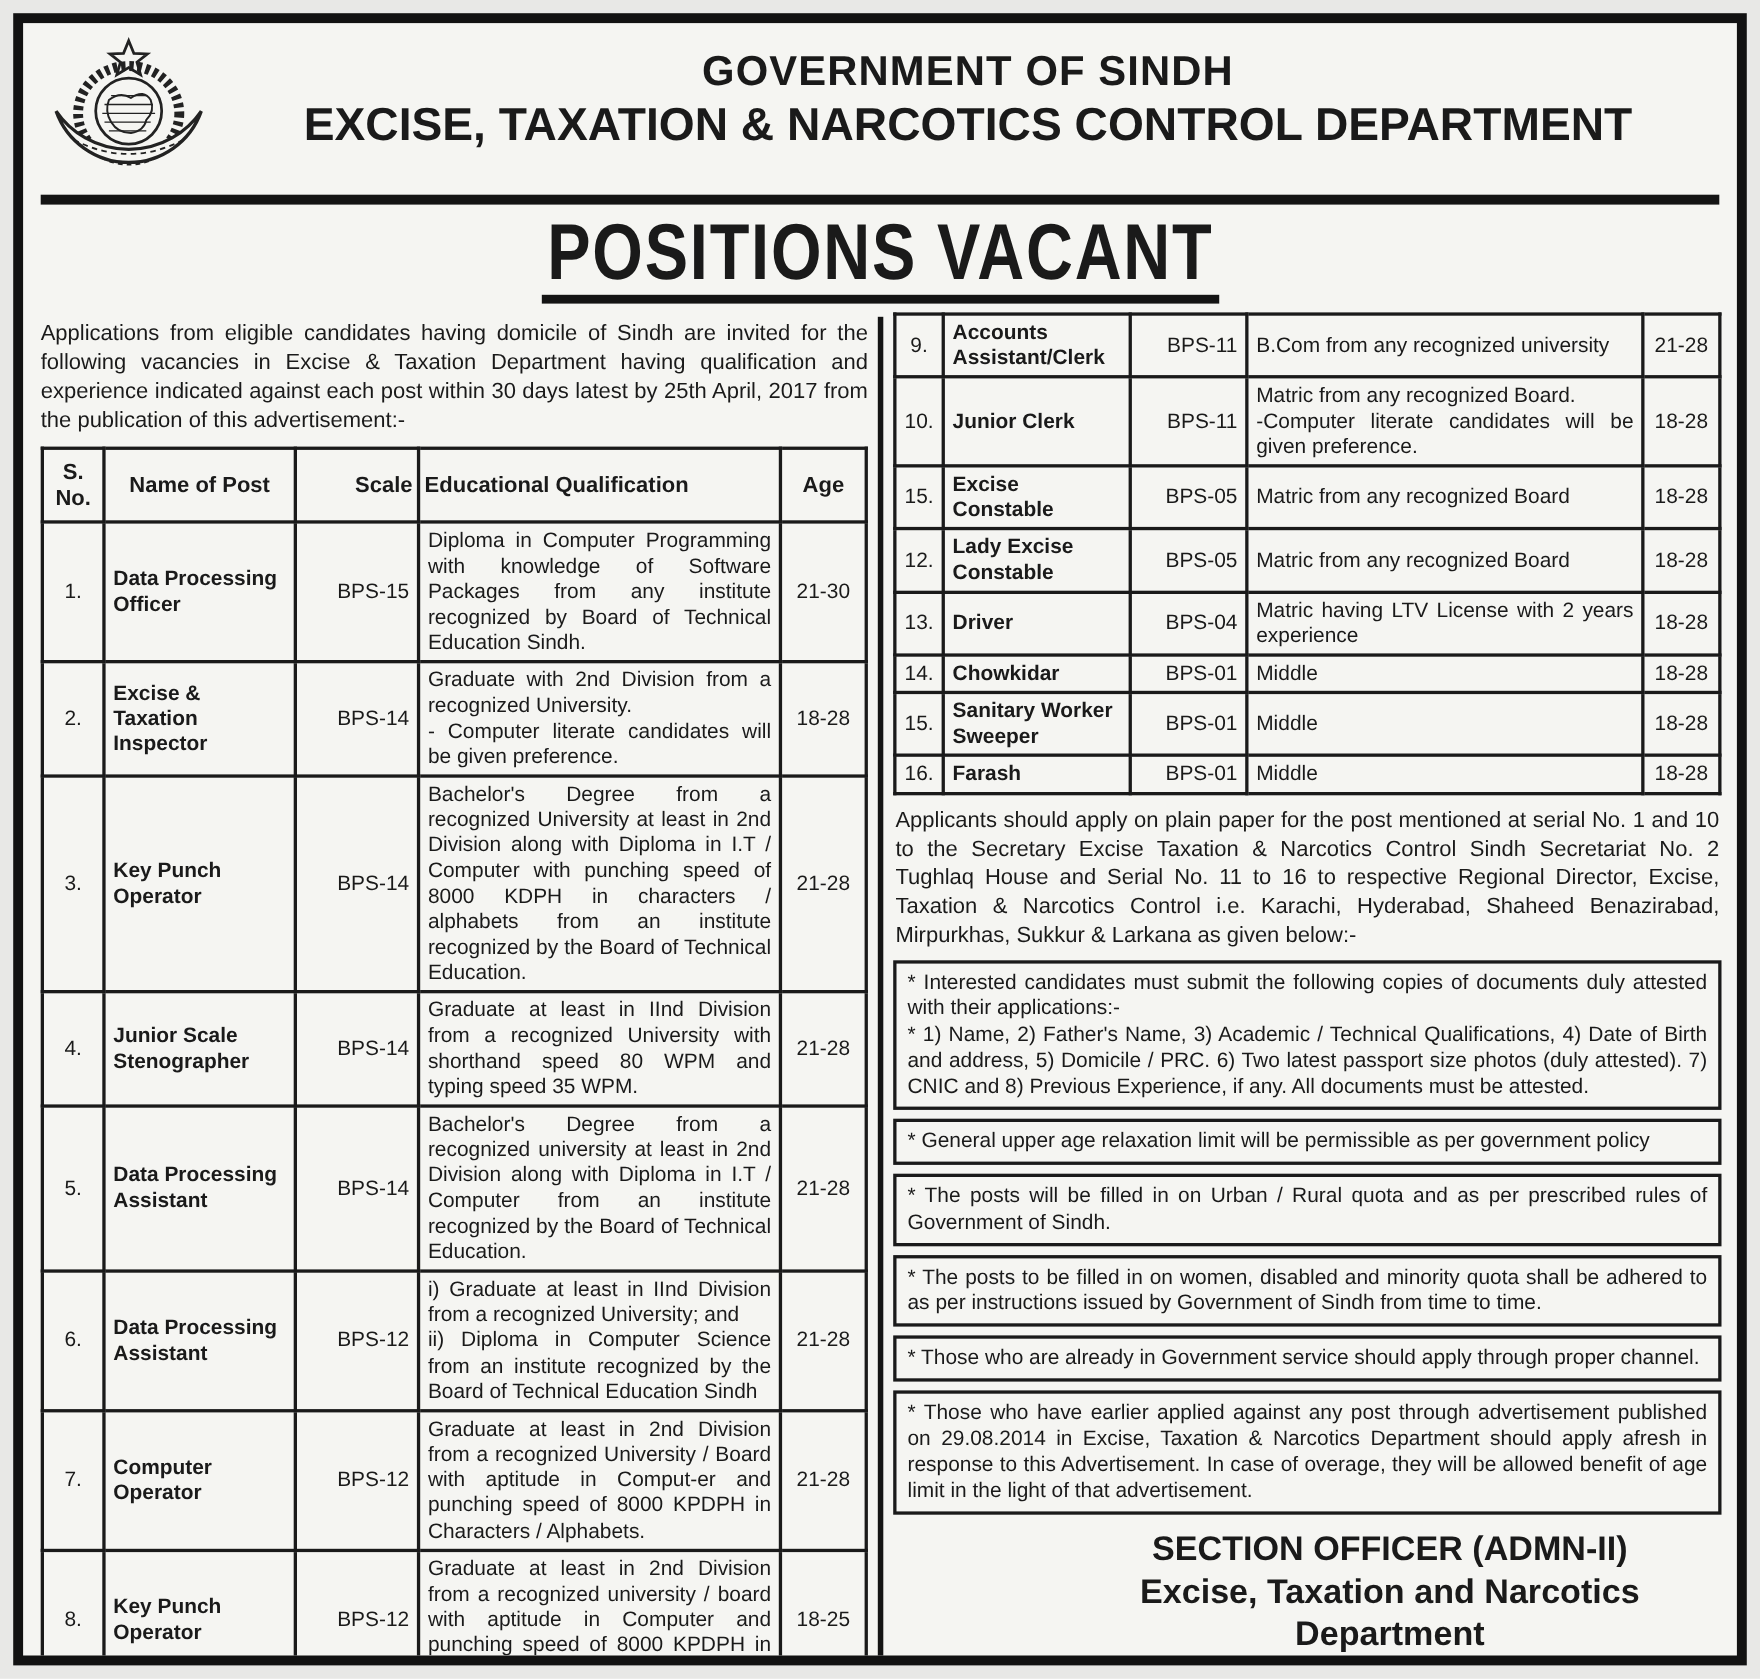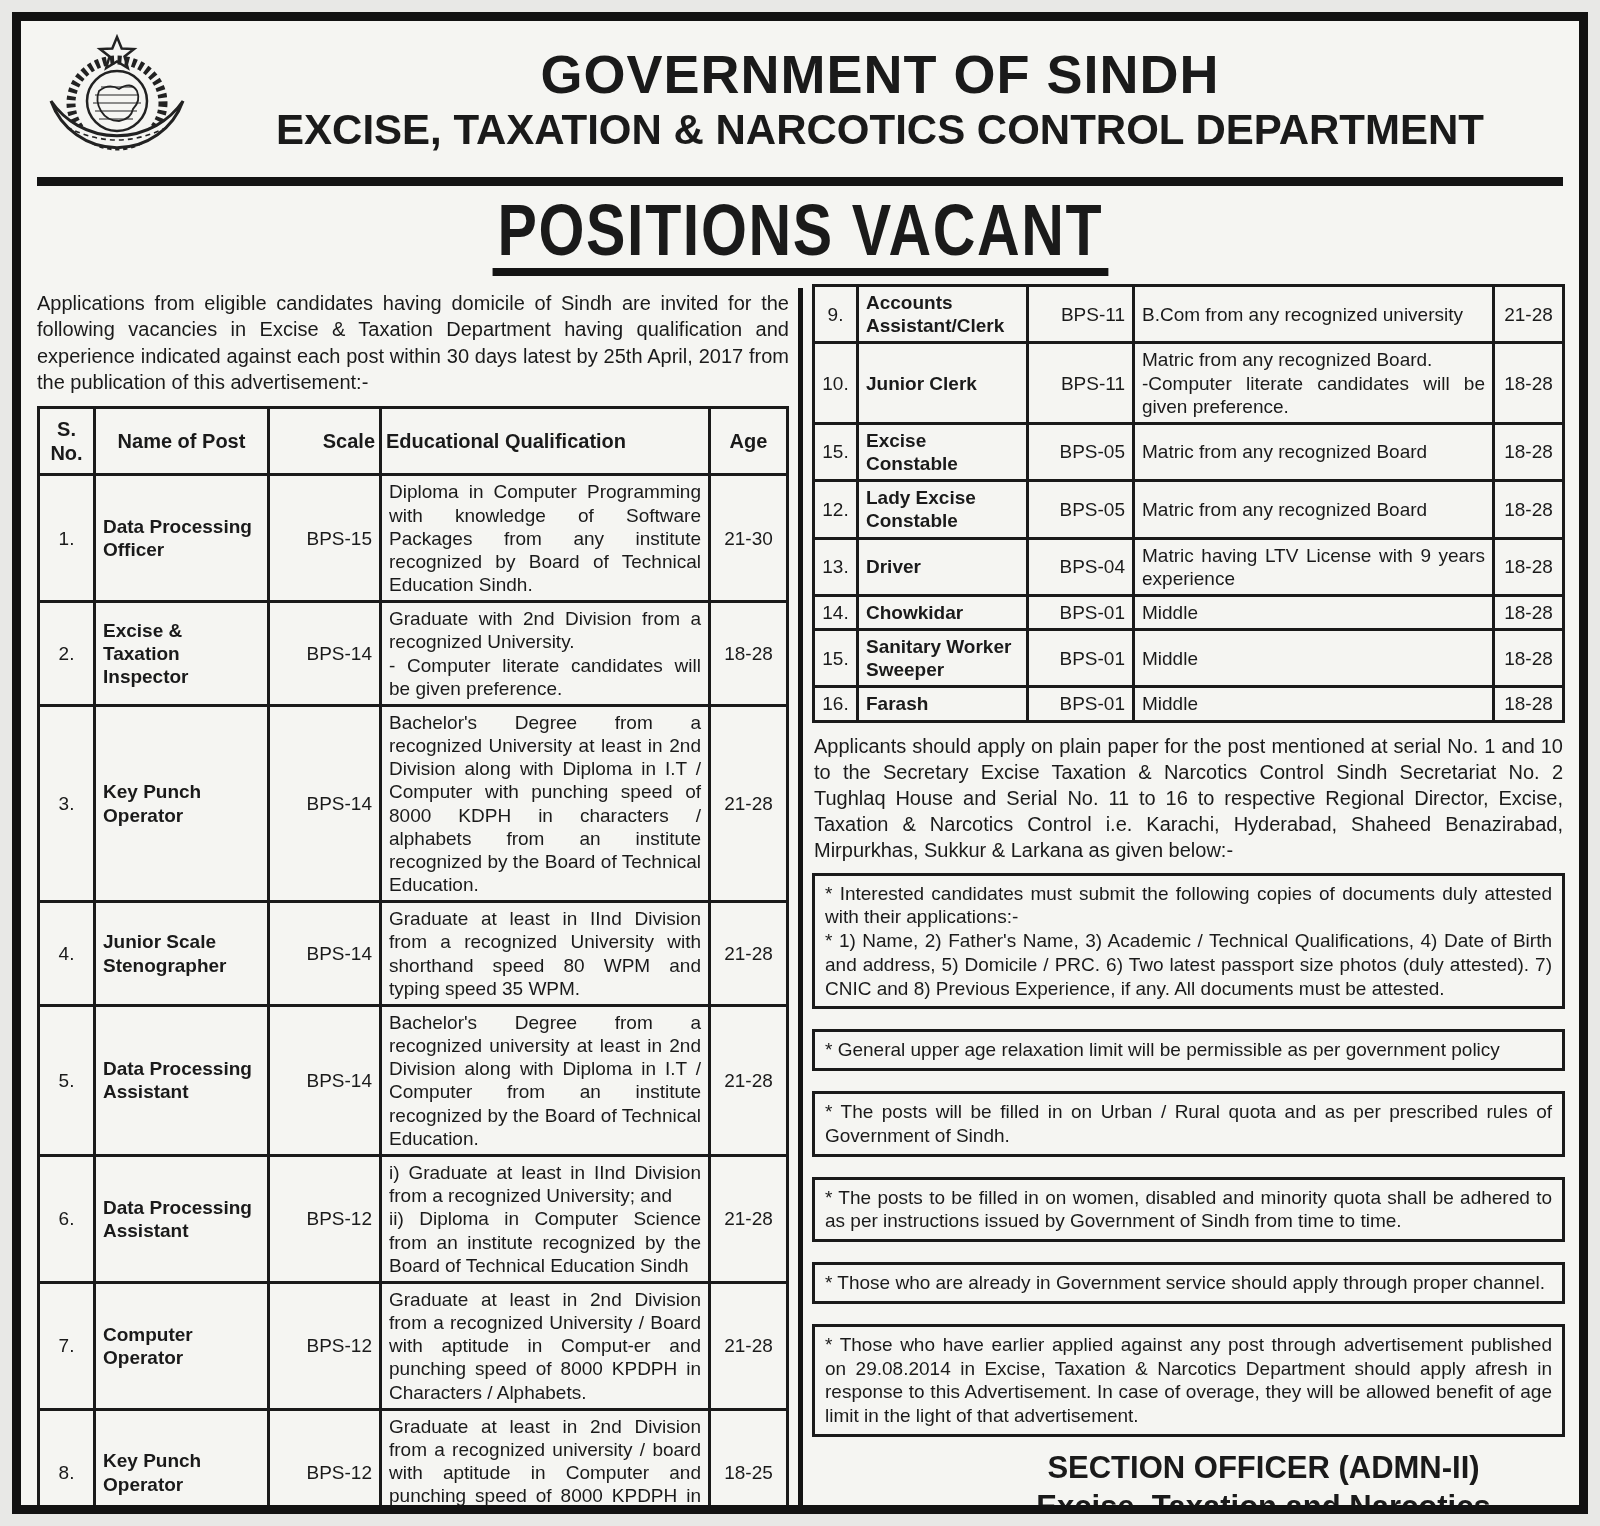--- a/index.html
+++ b/index.html
@@ -16,21 +16,21 @@
     width:1576px;height:1502px;
     box-sizing:border-box;
     border:9px solid #121212;
     background:#f5f5f2;
     overflow:hidden;
   }
   
   .hdr{display:flex;align-items:flex-start;padding:10px 16px 0 16px;}
   .logo{width:160px;height:140px;flex:0 0 160px;}
   .hdr-titles{flex:1;text-align:center;padding-top:14px;}
-  .t1{font-size:54px;font-weight:bold;letter-spacing:1px;line-height:1.1;}
+  .t1{font-size:38px;font-weight:bold;letter-spacing:1px;line-height:1.1;}
   .t2{font-size:42px;font-weight:bold;letter-spacing:0px;line-height:1.15;margin-top:2px;}
   .rule{height:9px;background:#141414;margin:6px 16px 0 16px;}
   .banner-wrap{text-align:center;margin-top:8px;line-height:1;}
   .banner{
     display:inline-block;
     font-size:72px;font-weight:800;letter-spacing:2px;
     transform:scaleX(0.82);transform-origin:center;
     border-bottom:8px solid #141414;
     padding:0 6px 2px 6px;
   }
@@ -50,21 +50,21 @@
   .c-age{width:78px;text-align:center;}
   .c-qual{text-align:justify;white-space:pre-line;}
   .rt .c-no{width:44px;}
   .rt .c-name{width:170px;}
   .rt .c-scale{width:106px;}
   .rt .c-age{width:70px;}
   
   .apply-note{font-size:20px;line-height:1.3;text-align:justify;margin:10px 2px 10px 2px;}
   .note{
     border:3px solid #1a1a1a;
-    padding:6px 10px;margin-top:20px;
+    padding:6px 10px;margin-top:8px;
     font-size:19px;line-height:1.25;text-align:justify;white-space:pre-line;
   }
   .note:first-of-type{margin-top:0;}
   .sig{margin-top:12px;text-align:center;padding-left:150px;}
   .sig div{font-size:31px;font-weight:bold;line-height:1.25;}
   .sig i{font-style:italic;}
 </style>
 </head>
 <body>
 
@@ -202,21 +202,21 @@
           <td class="c-no">12.</td>
           <td class="c-name">Lady Excise Constable</td>
           <td class="c-scale">BPS-05</td>
           <td class="c-qual">Matric from any recognized Board</td>
           <td class="c-age">18-28</td>
         </tr>
         <tr>
           <td class="c-no">13.</td>
           <td class="c-name">Driver</td>
           <td class="c-scale">BPS-04</td>
-          <td class="c-qual">Matric having LTV License with 9 years experience</td>
+          <td class="c-qual">Matric having LTV License with 2 years experience</td>
           <td class="c-age">18-28</td>
         </tr>
         <tr>
           <td class="c-no">14.</td>
           <td class="c-name">Chowkidar</td>
           <td class="c-scale">BPS-01</td>
           <td class="c-qual">Middle</td>
           <td class="c-age">18-28</td>
         </tr>
         <tr>

